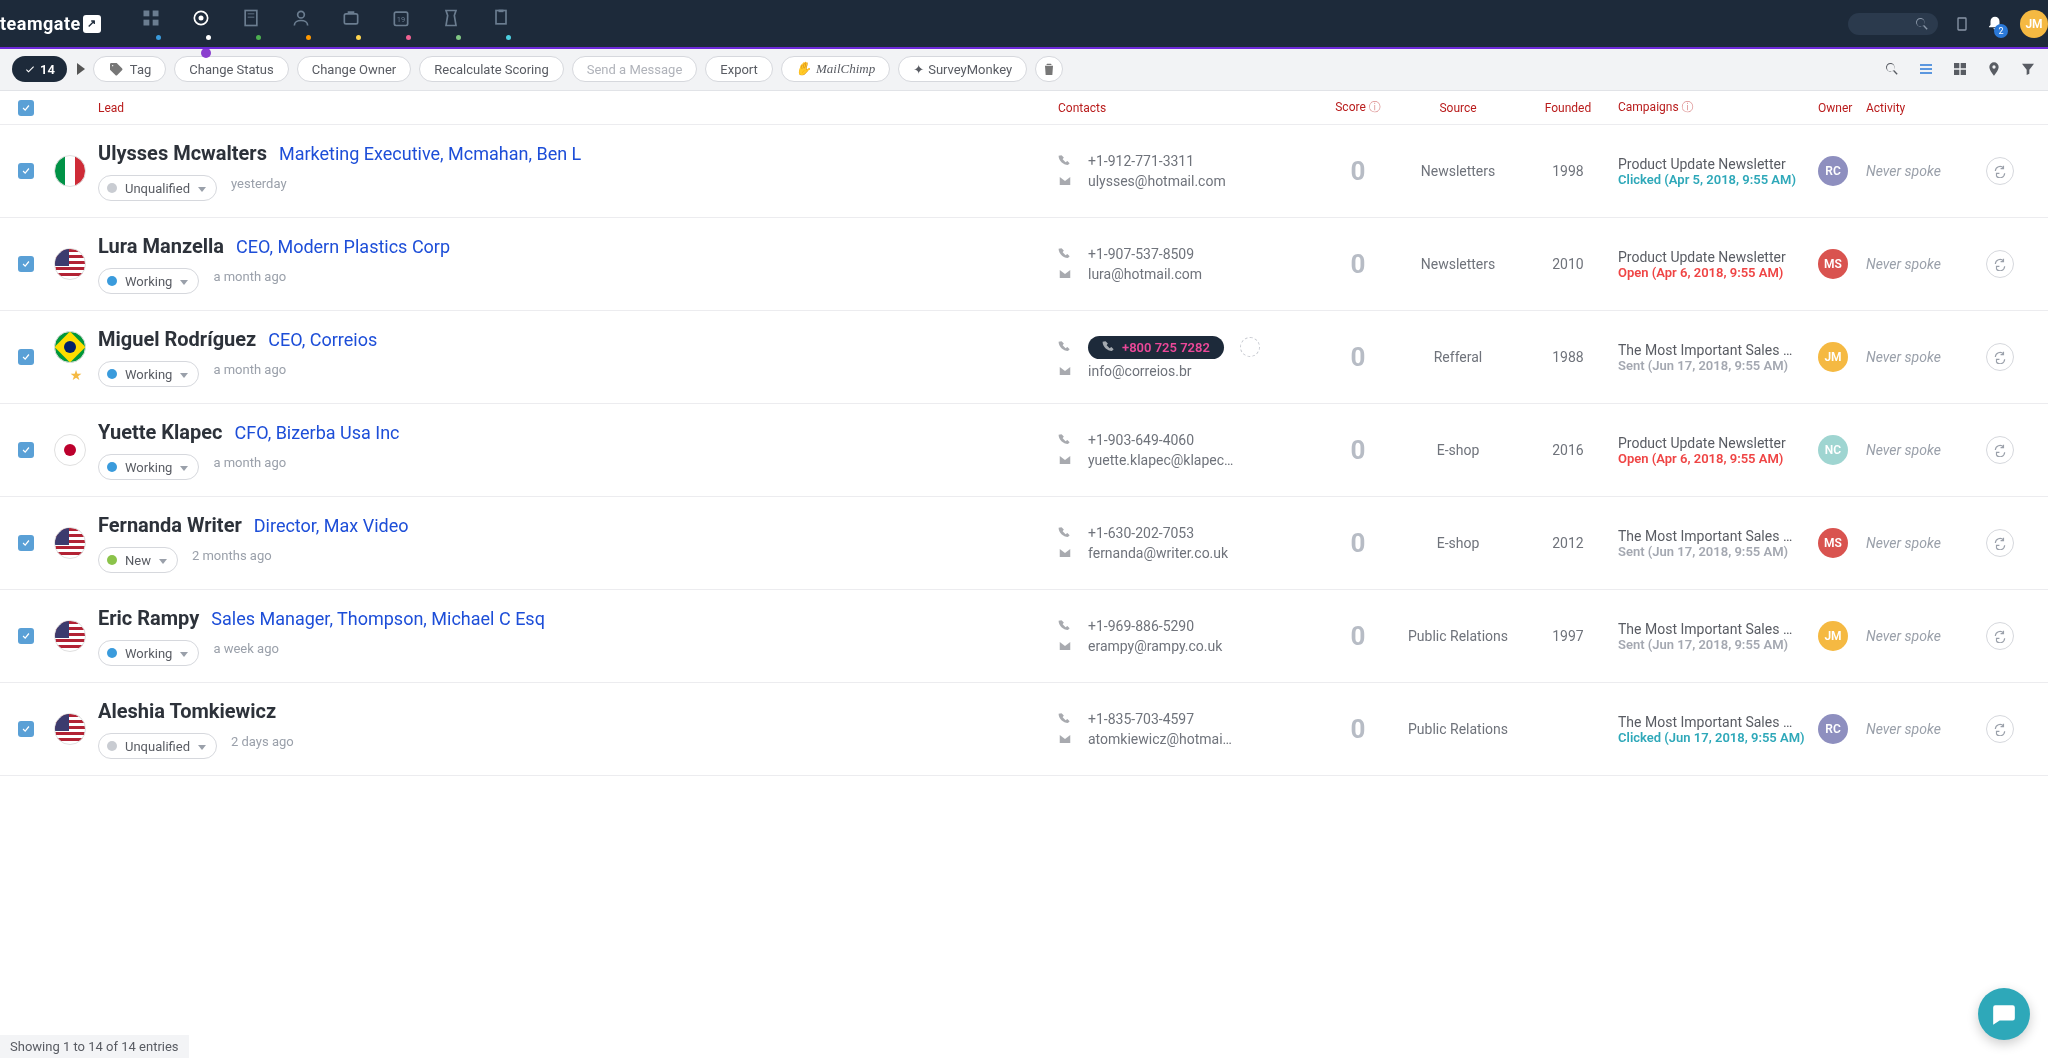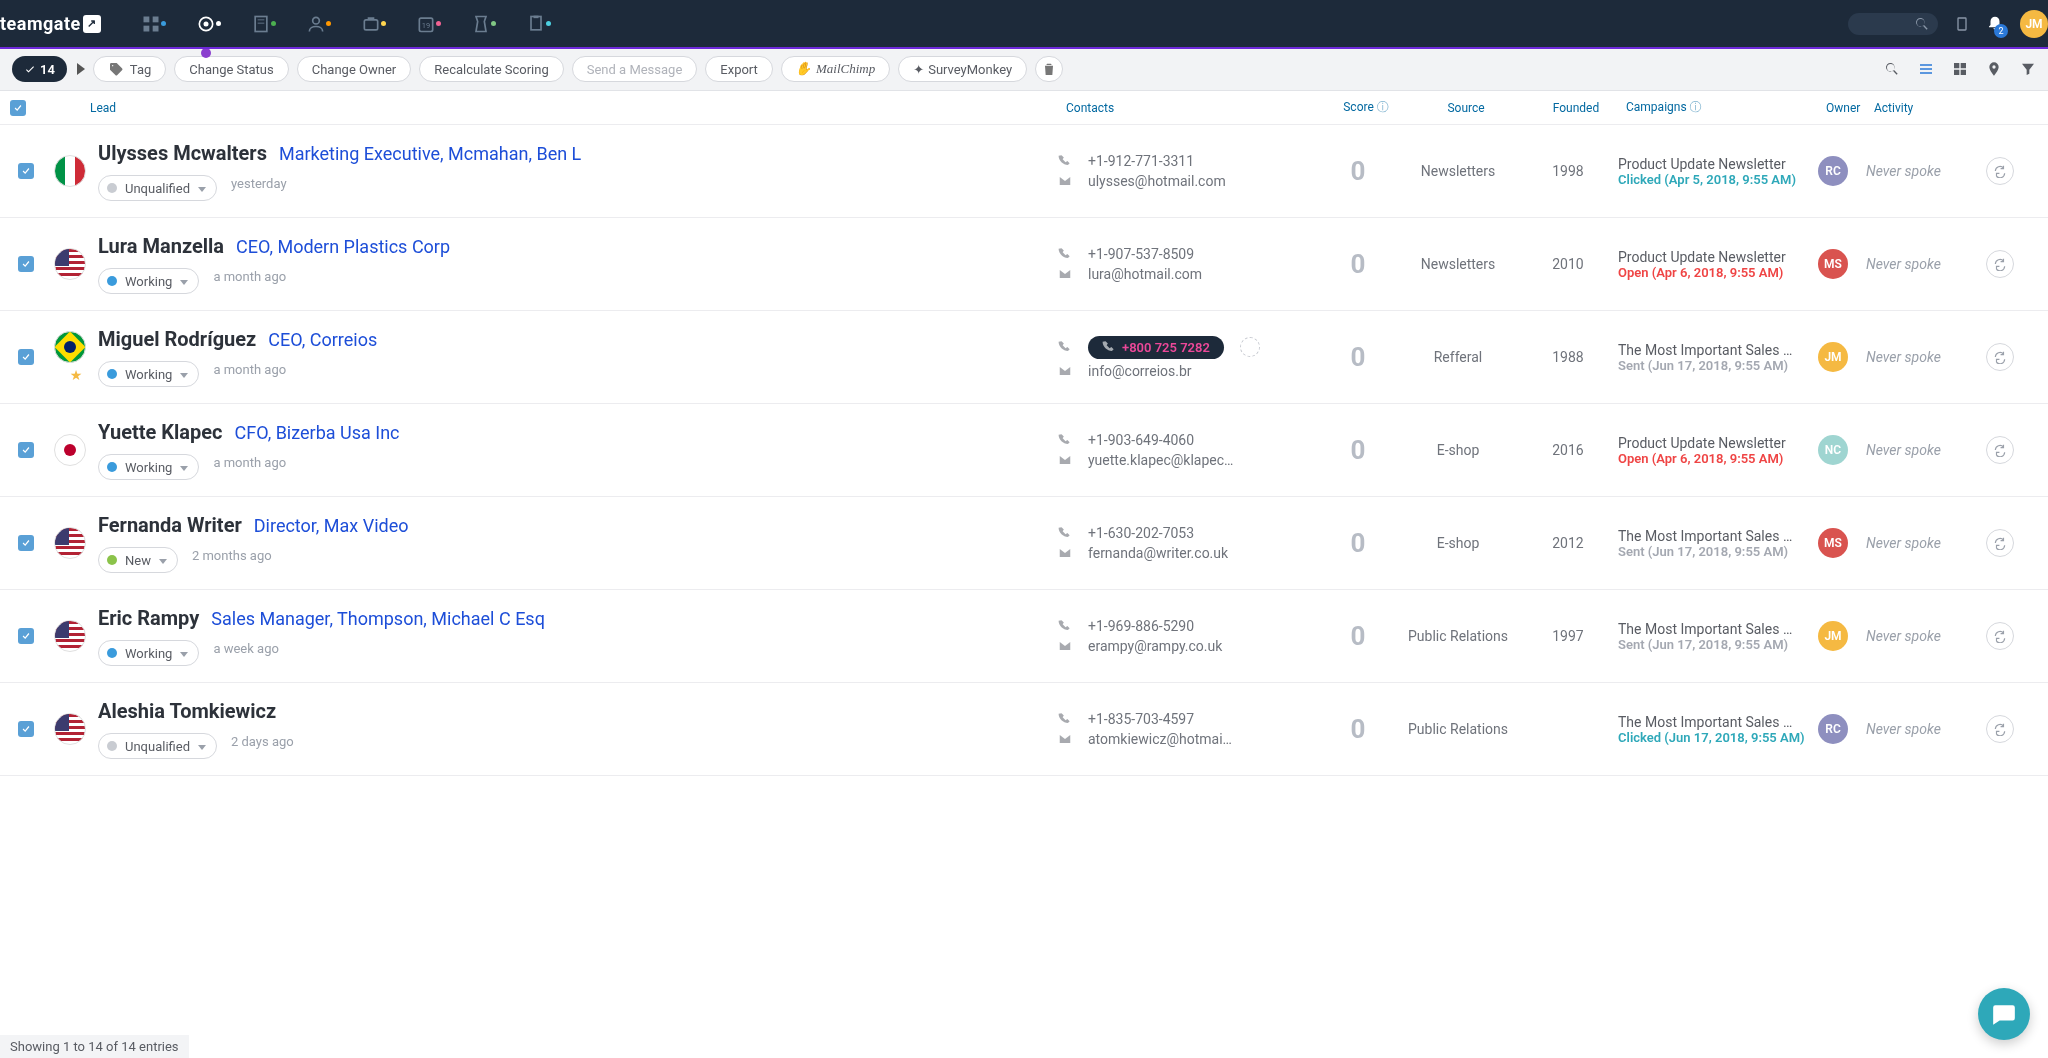--- a/index.html
+++ b/index.html
@@ -4,21 +4,21 @@
 <style>
 * { box-sizing: border-box; margin: 0; padding: 0; }
 body { font-family: -apple-system, BlinkMacSystemFont, "Segoe UI", Roboto, Helvetica, Arial, sans-serif; font-size: 14px; color: #333; background: #fff; }
 
 
 .topbar { background: #1d2a3a; height: 48px; display: flex; align-items: center; padding: 0 0; color: #cbd5e0; border-bottom: 1px solid #5d3fd3; position: relative; }
 .topbar::after { content:""; position:absolute; left:0; right:0; bottom:-2px; height:2px; background:#6d28d9; }
 .brand { color: #fff; font-weight: 700; font-size: 18px; letter-spacing: 0.5px; display:flex; align-items:center; }
 .brand .logo-mark { background:#fff; color:#1d2a3a; width:18px; height:18px; border-radius:3px; display:inline-flex; align-items:center; justify-content:center; font-size:11px; margin-left:2px; }
 .nav-icons { display:flex; gap:30px; margin-left:40px; }
-.nav-icon { display:flex; align-items:flex-start; color:#6b7d90; cursor:pointer; position:relative; }
+.nav-icon { display:flex; flex-direction:column; align-items:flex-end; color:#6b7d90; cursor:pointer; position:relative; }
 .nav-icon.active { color:#fff; }
 .nav-icon svg { width:20px; height:20px; }
 .nav-dot { width:5px; height:5px; border-radius:50%; margin-top:7px; }
 .top-right { margin-left:auto; display:flex; align-items:center; gap:16px; }
 .search-pill { background:#2b3a4d; width:90px; height:22px; border-radius:11px; display:flex; align-items:center; justify-content:flex-end; padding:0 8px; }
 .bell-wrap { position:relative; }
 .bell-badge { position:absolute; bottom:-4px; right:-4px; background:#2b79d8; color:#fff; font-size:9px; width:14px; height:14px; border-radius:7px; display:flex; align-items:center; justify-content:center; }
 .user-avatar { width:28px; height:28px; border-radius:50%; background:#f5b942; color:#fff; font-size:12px; font-weight:600; display:flex; align-items:center; justify-content:center; }
 .nav-active-marker { position:absolute; top:48px; width:10px; height:10px; border-radius:50%; background:#8b3fcf;}
 
@@ -28,21 +28,21 @@
 .chip-dark svg { width:12px; height:12px; margin-right:4px; }
 .play-tri { width:0; height:0; border-top:6px solid transparent; border-bottom:6px solid transparent; border-left:8px solid #555; margin-left:2px; }
 .pill-btn { background:#fff; border:1px solid #d6d8dd; border-radius:14px; height:26px; padding:0 14px; display:flex; align-items:center; color:#595c63; font-size:13px; cursor:pointer; }
 .pill-btn.disabled { color:#b0b3ba; }
 .pill-icon { width:28px; justify-content:center; padding:0; }
 .toolbar-right { margin-left:auto; display:flex; align-items:center; gap:18px; color:#595c63; }
 .tb-ico { cursor:pointer; }
 .tb-ico.active { color:#2b79d8; }
 
 
-.header-row { display:flex; align-items:center; padding:8px 10px; border-bottom:1px solid #ececef; color:#0369a1; font-size:12px; }
+.header-row { display:flex; align-items:center; padding:8px 18px; border-bottom:1px solid #ececef; color:#b91c1c; font-size:12px; }
 .col-check { width:36px; }
 .col-flag { width:44px; }
 .col-lead { flex:1; min-width:300px; }
 .col-contacts { width:260px; }
 .col-score { width:80px; text-align:center; }
 .col-source { width:120px; text-align:center; }
 .col-founded { width:100px; text-align:center; }
 .col-campaigns { width:200px; }
 .col-owner { width:48px; text-align:left; }
 .col-activity { width:120px; }

